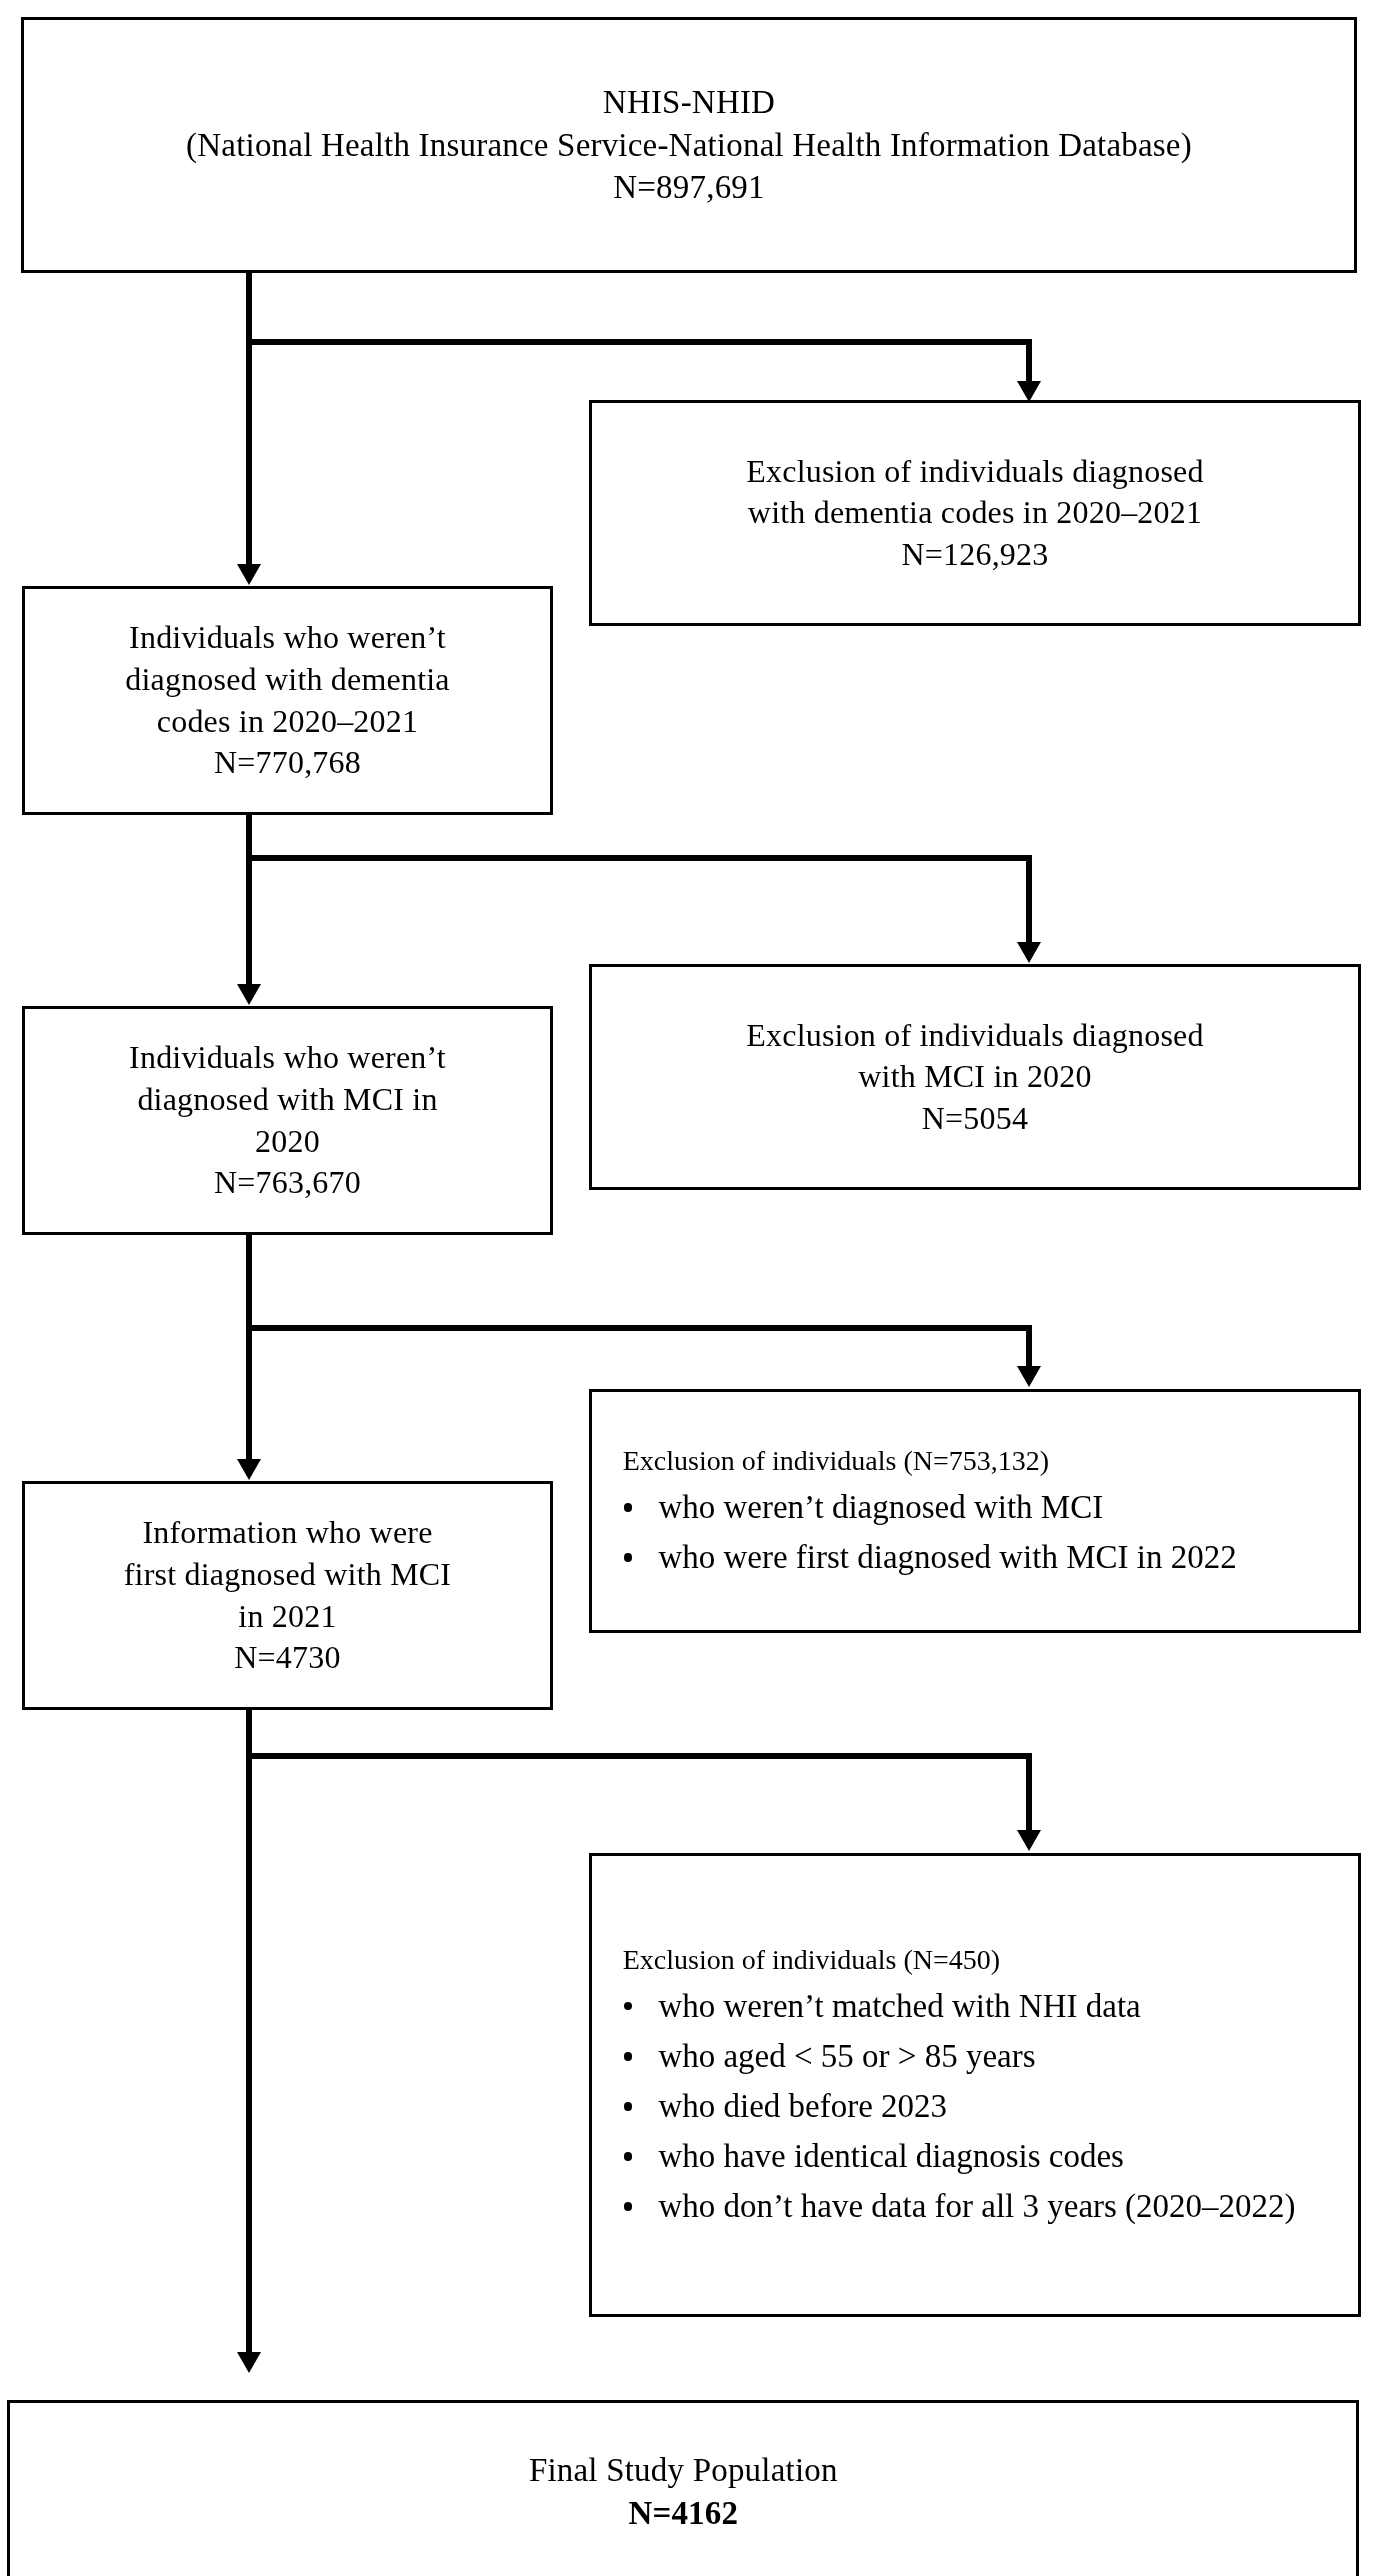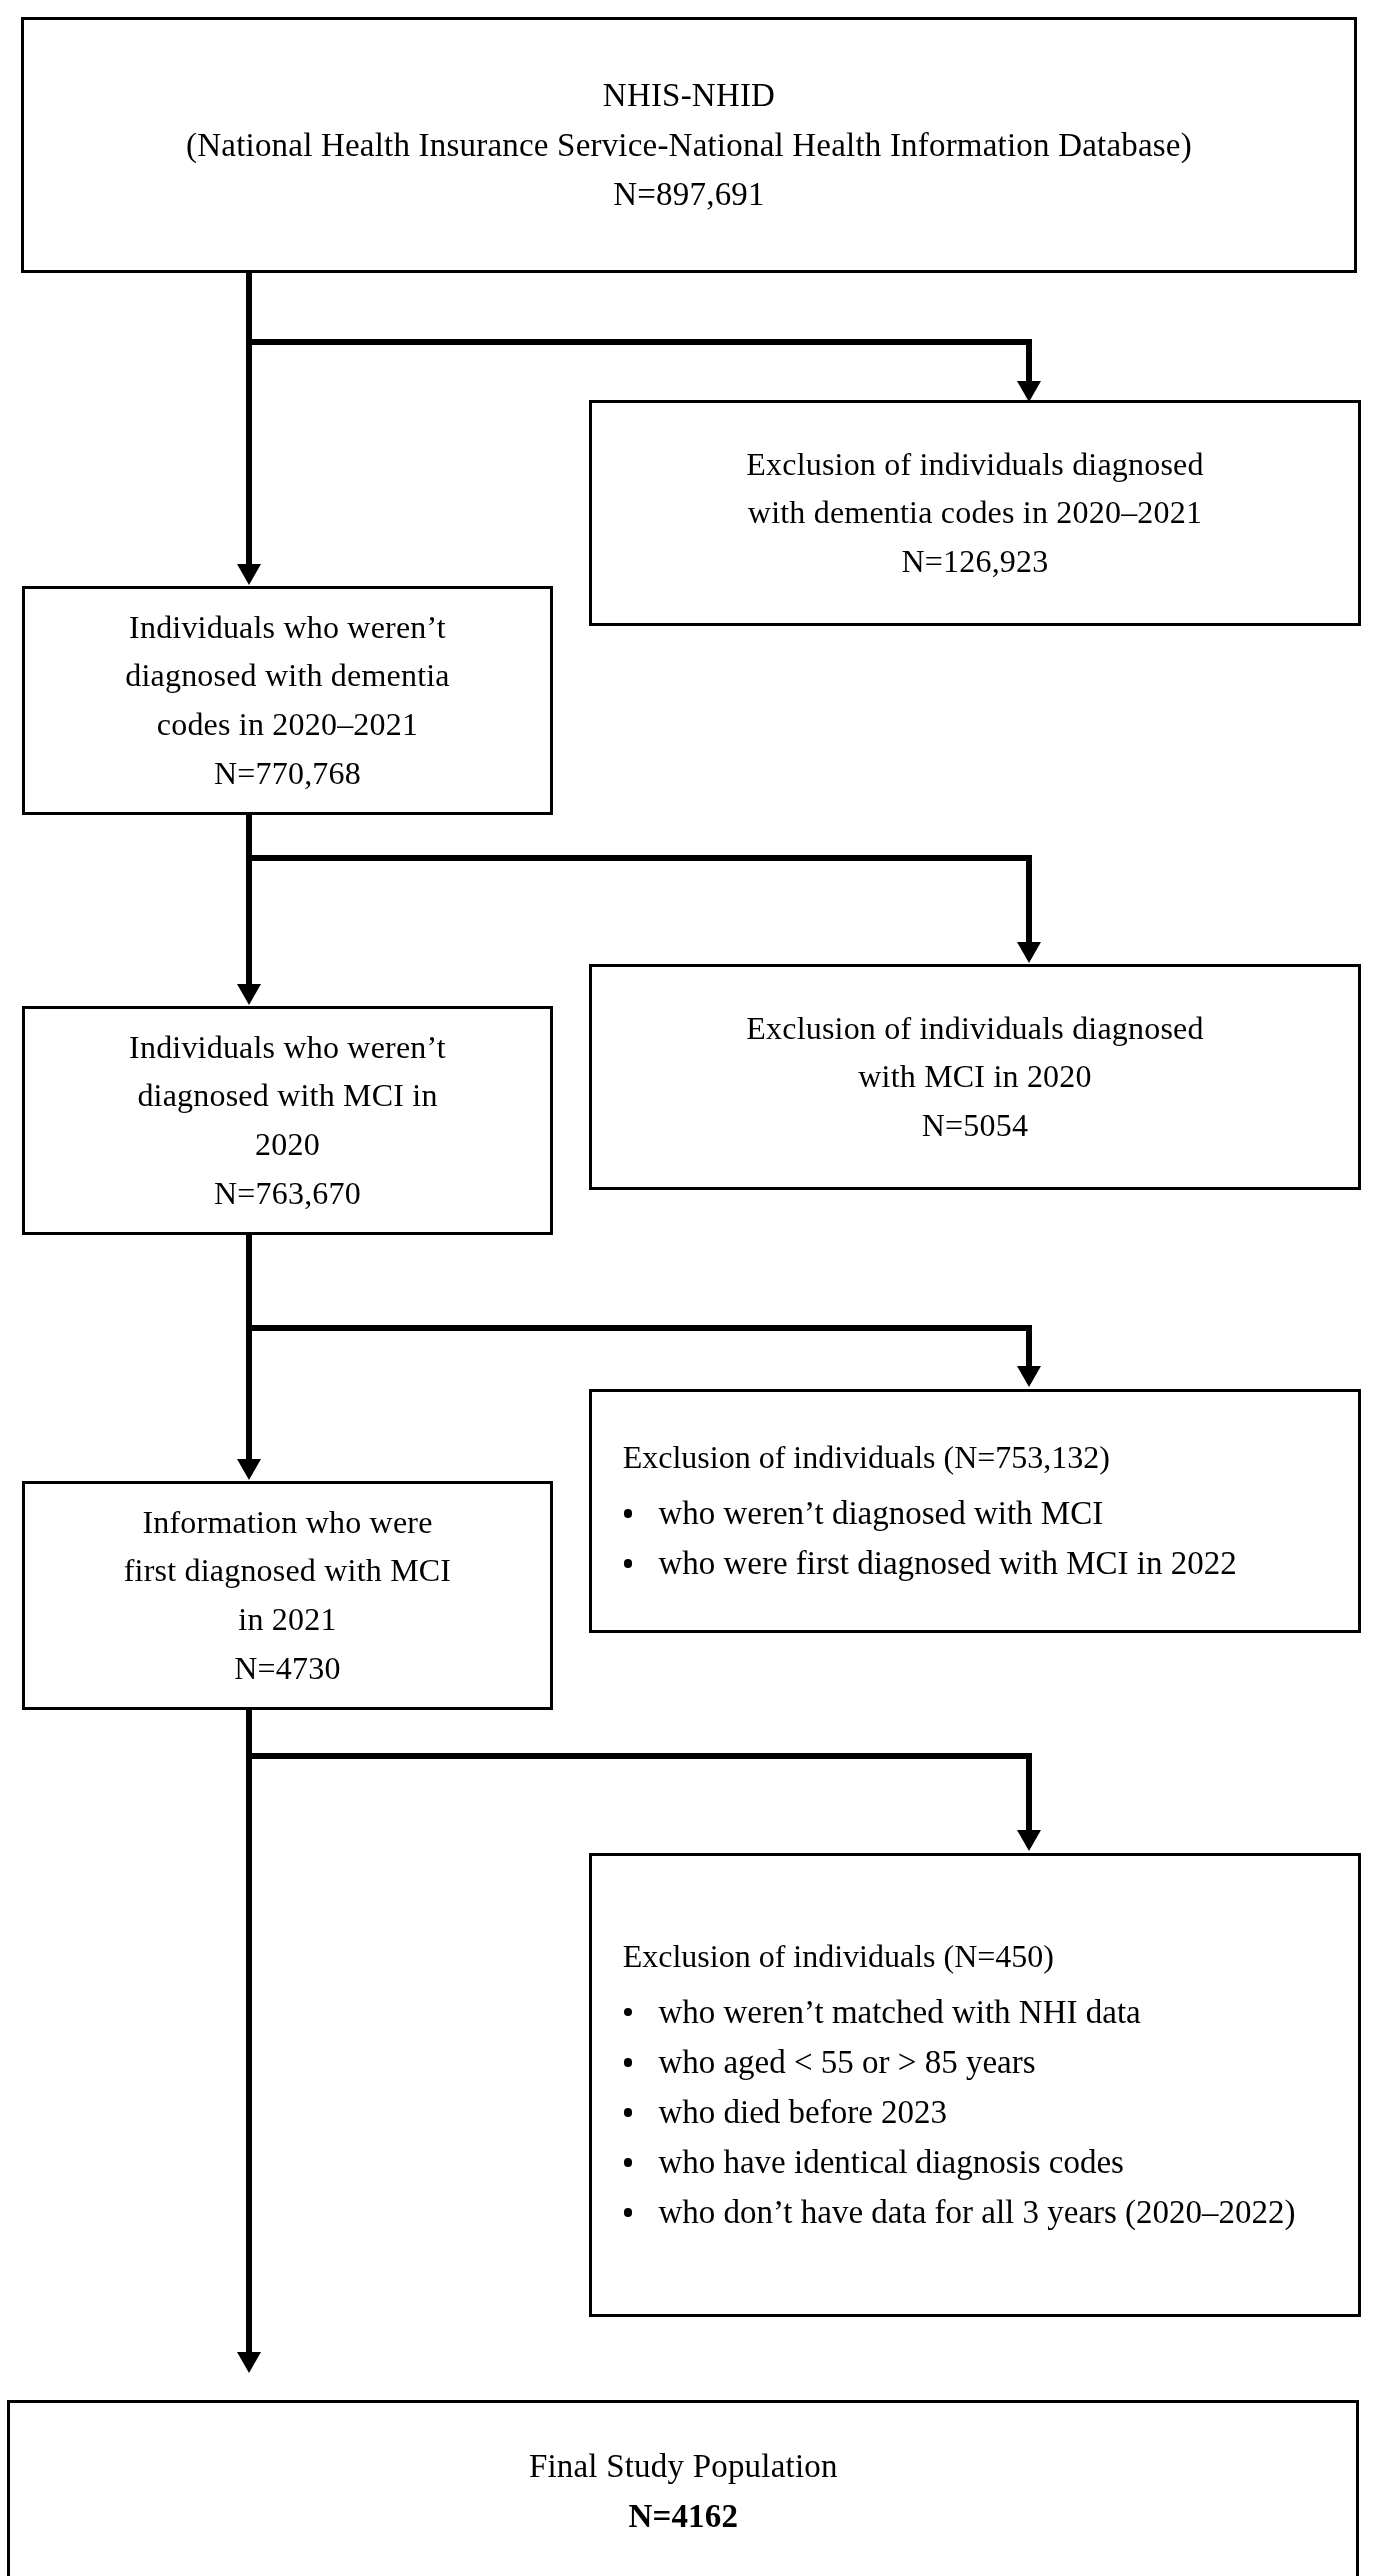--- a/index.html
+++ b/index.html
@@ -19,21 +19,20 @@
     overflow: hidden;
   }
   .box {
     position: absolute;
     box-sizing: border-box;
     border: 3.7px solid #000000;
     background: #ffffff;
     display: flex;
     flex-direction: column;
     justify-content: center;
-    gap: 7px;
   }
   .box.center { align-items: center; text-align: center; }
   .box.left   { align-items: stretch; text-align: left; }
   .line {
     position: absolute;
     background: #000000;
   }
   .arrow-head {
     position: absolute;
     width: 0;
@@ -66,21 +65,21 @@
   .bullets li::before {
     content: "";
     position: absolute;
     left: 13.4px;
     top: 16px;
     width: 8.5px;
     height: 8.5px;
     background: #000000;
     border-radius: 50%;
   }
-  .hdr { font-size: 32px; line-height: 1.26; padding-left: 16px; }
+  .hdr { font-size: 28px; line-height: 1.26; padding-left: 16px; }
   .pad { padding: 0 18.3px; }
 </style>
 </head>
 <body>
 
 <div id="canvas">
 
   <div class="box center pad" style="left:21px; top:17px; width:1336px; height:256px;">
     <span class="txt">NHIS-NHID</span>
     <span class="txt">(National Health Insurance Service-National Health Information Database)</span>

